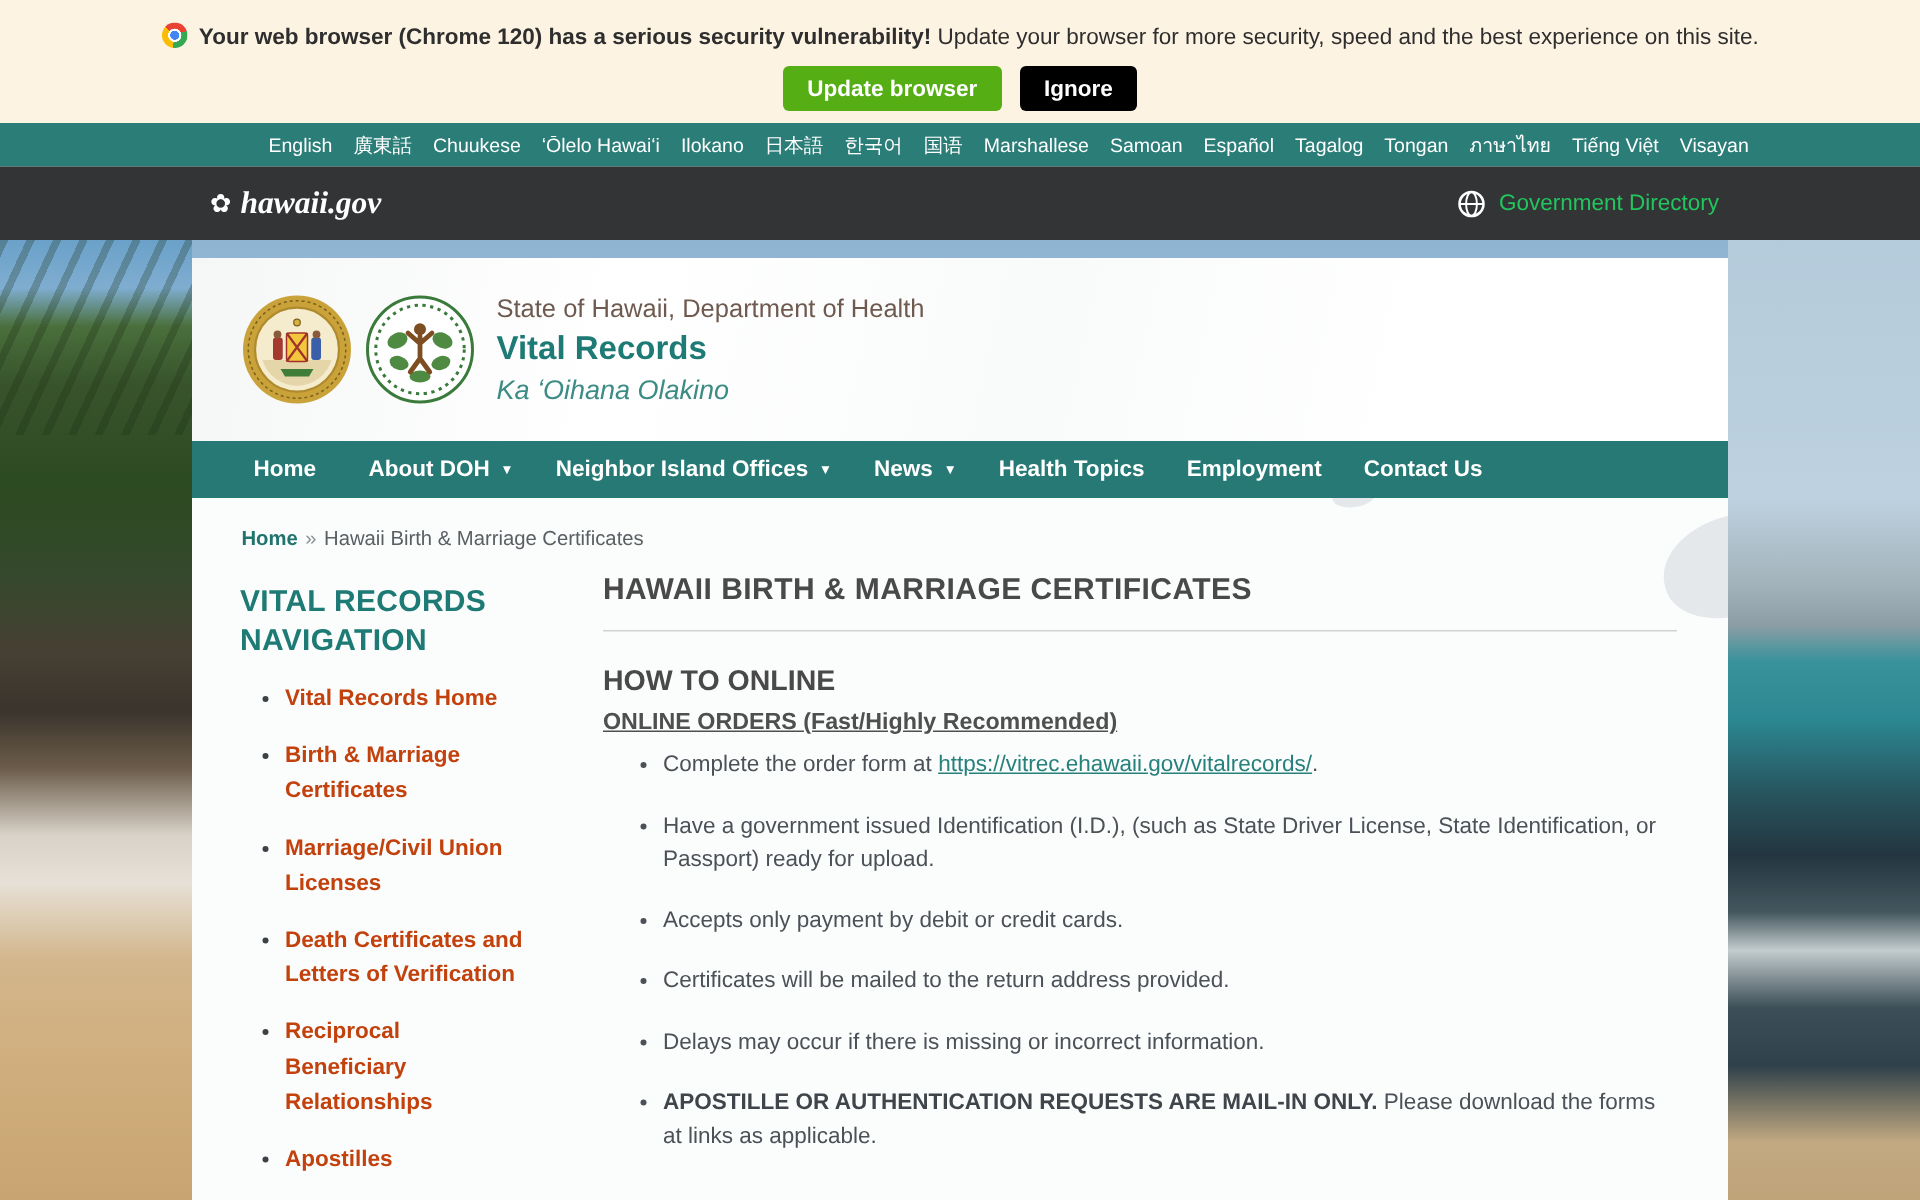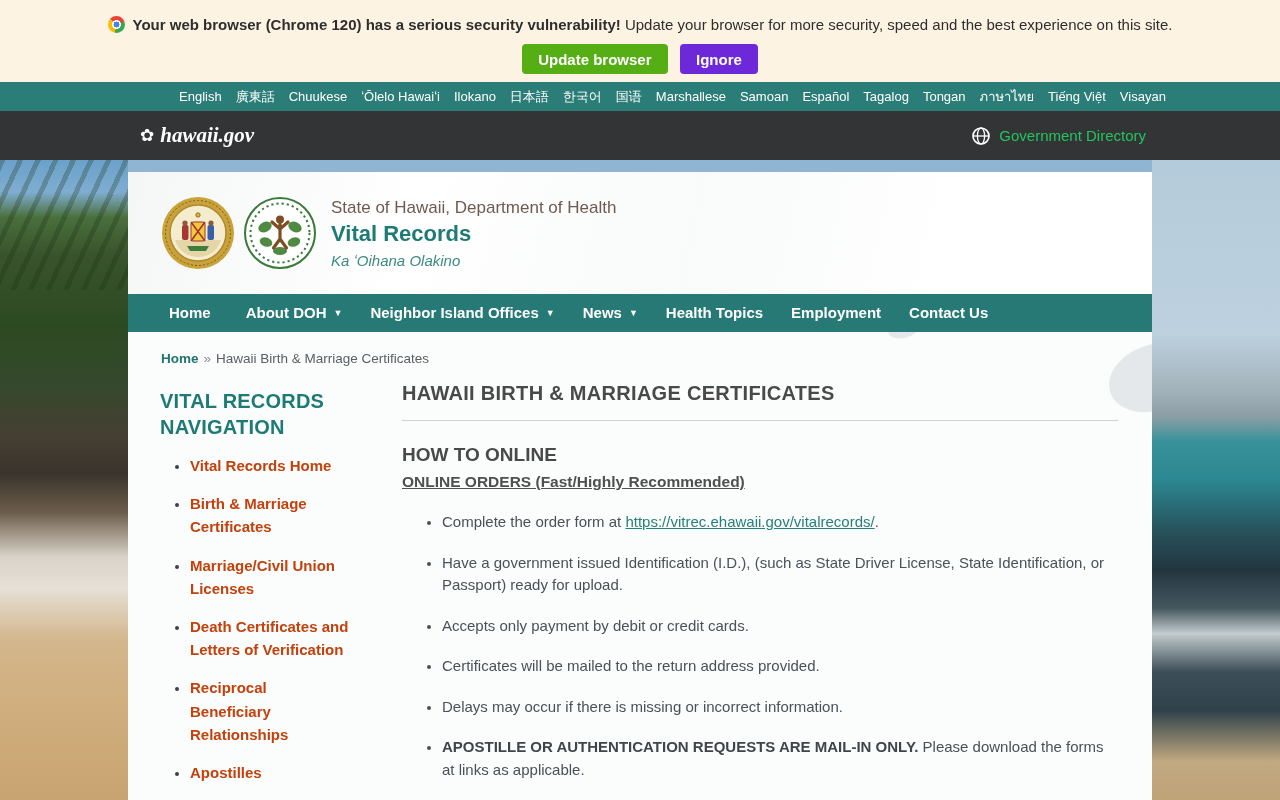--- a/index.html
+++ b/index.html
@@ -27,21 +27,21 @@
       conic-gradient(from -50deg, #ea4335 0 33.3%, #34a853 33.3% 66.6%, #fbbc05 66.6% 100%);
   }
   .banner-buttons { margin-top: 9px; }
   .banner-buttons button {
     font-family: "Liberation Sans", sans-serif;
     font-size: 15px; font-weight: 700; color: #fff;
     border: none; border-radius: 4px; height: 30px; padding: 0 16px;
     cursor: pointer; margin: 0 4px;
   }
   .btn-update { background: #56ae15; }
-  .btn-ignore { background: #6d28d9; color: #fdf6e8; }
+  .btn-ignore { background: #000000; color: #fdf6e8; }
 
   
   .lang-bar { height: 29px; background: #2b7d78; position: relative; z-index: 5; padding-left: 47px; }
   .lang-inner {
     width: 1024px; margin-left: 128px; padding-left: 4px;
     display: flex; gap: 14px; align-items: center; height: 29px;
   }
   .lang-inner a {
     color: #fff; font-size: 13px; text-decoration: none; white-space: nowrap; cursor: pointer;
   }
@@ -96,21 +96,21 @@
   
   .site-header {
     position: relative; height: 122px; z-index: 1;
     background: linear-gradient(102deg, #f5f6f6 0%, #ffffff 28%, #f9fafa 55%, #ffffff 80%);
     display: flex; align-items: center; padding-left: 33px;
   }
   .seals { display: flex; align-items: center; gap: 8px; margin-right: 14px; position: relative; z-index: 1; }
   .titles { position: relative; z-index: 1; }
   .agency-line { color: #6f5a50; font-size: 17px; margin-bottom: 3px; }
   .site-title { color: #1e7a74; font-size: 22px; font-weight: 700; margin-bottom: 5px; }
-  .site-subtitle { color: #3c8b84; font-size: 15px; font-style: italic; }
+  .site-subtitle { color: #3c8b84; font-size: 18px; font-style: italic; }
   .search-area { position: absolute; right: 39px; top: 16px; display: flex; z-index: 1; }
   .search-area input {
     width: 220px; height: 34px; border: 1px solid #a9adad; border-right: none;
     font-size: 15px; padding: 0 8px; background: #fff; outline: none;
   }
   .search-area button {
     height: 34px; width: 84px; background: #2a7d78; color: #fff; border: 1px solid #246e69;
     font-family: "Liberation Sans", sans-serif; font-size: 15px; cursor: pointer;
   }
 
@@ -144,21 +144,21 @@
   .sidebar li { margin-bottom: 15px; line-height: 1.45; }
   .sidebar li::marker { color: #3c4146; font-size: 13px; }
   .sidebar a { color: #c2410c; font-size: 15px; font-weight: 700; text-decoration: none; cursor: pointer; }
 
   .main { flex: 1; padding-right: 34px; }
   .main h1 { color: #494949; font-size: 20px; font-weight: 700; letter-spacing: .3px; margin-top: 2px; }
   .main hr { border: none; border-top: 1px solid #cfd2d3; margin: 15px 0 23px 0; }
   .main h2 { color: #494949; font-size: 19px; font-weight: 700; margin-bottom: 7px; }
   .main h3 {
     color: #4f4f4f; font-size: 15.5px; font-weight: 700;
-    text-decoration: underline; margin-bottom: 20px;
+    text-decoration: underline; margin-bottom: 8px;
   }
   .bullets { padding-left: 40px; list-style: disc; }
   .bullets li { color: #4b5157; font-size: 15px; line-height: 1.5; margin-bottom: 18px; }
   .bullets li::marker { color: #4b5157; font-size: 13px; }
   .bullets a { color: #26807b; text-decoration: underline; cursor: pointer; }
   .bullets strong, .note strong { color: #3f454a; font-weight: 700; }
 </style>
 </head>
 <body>
 

